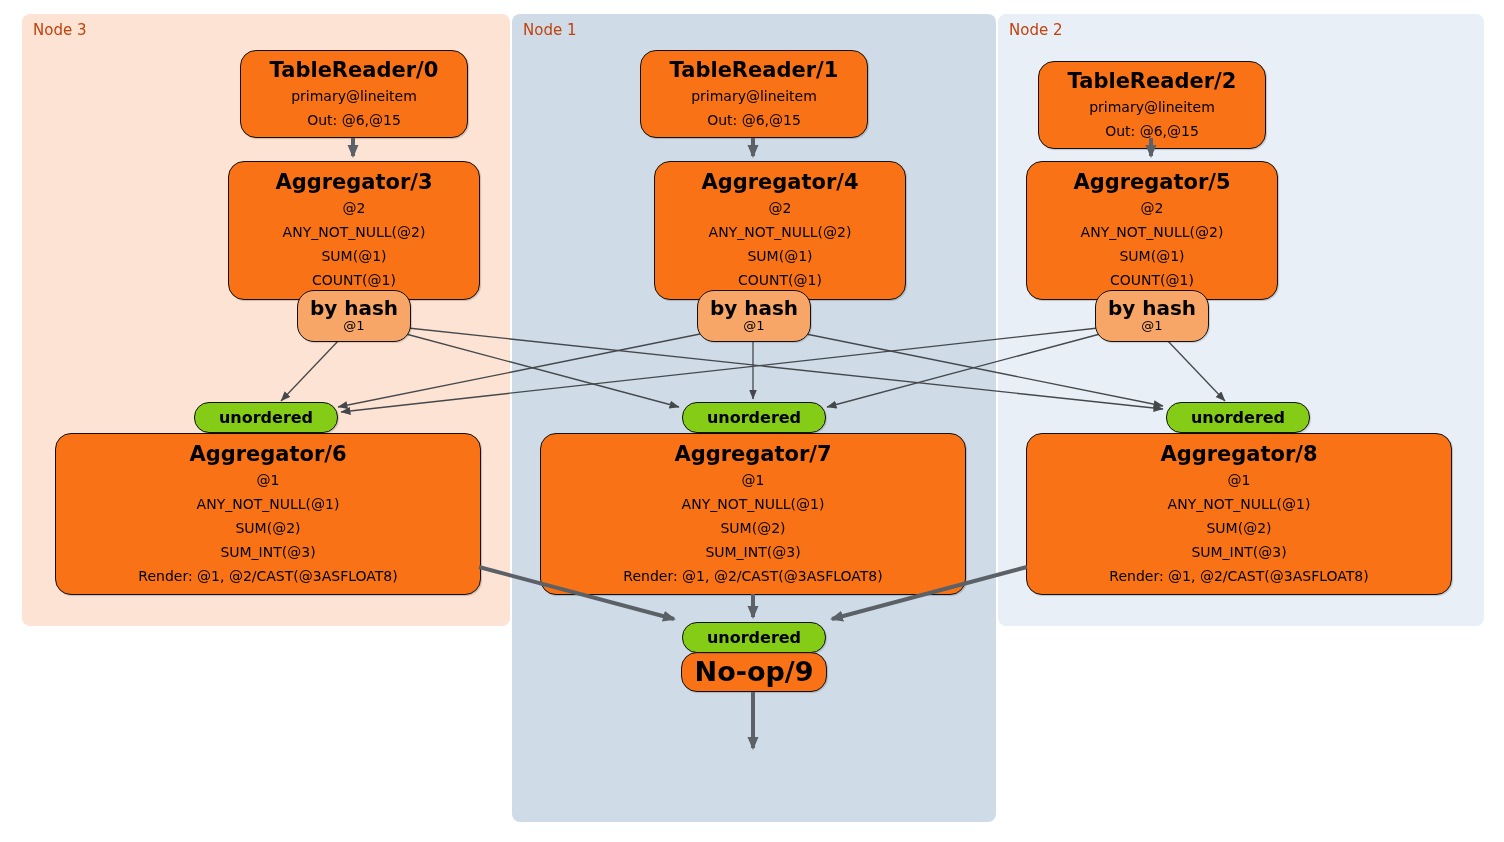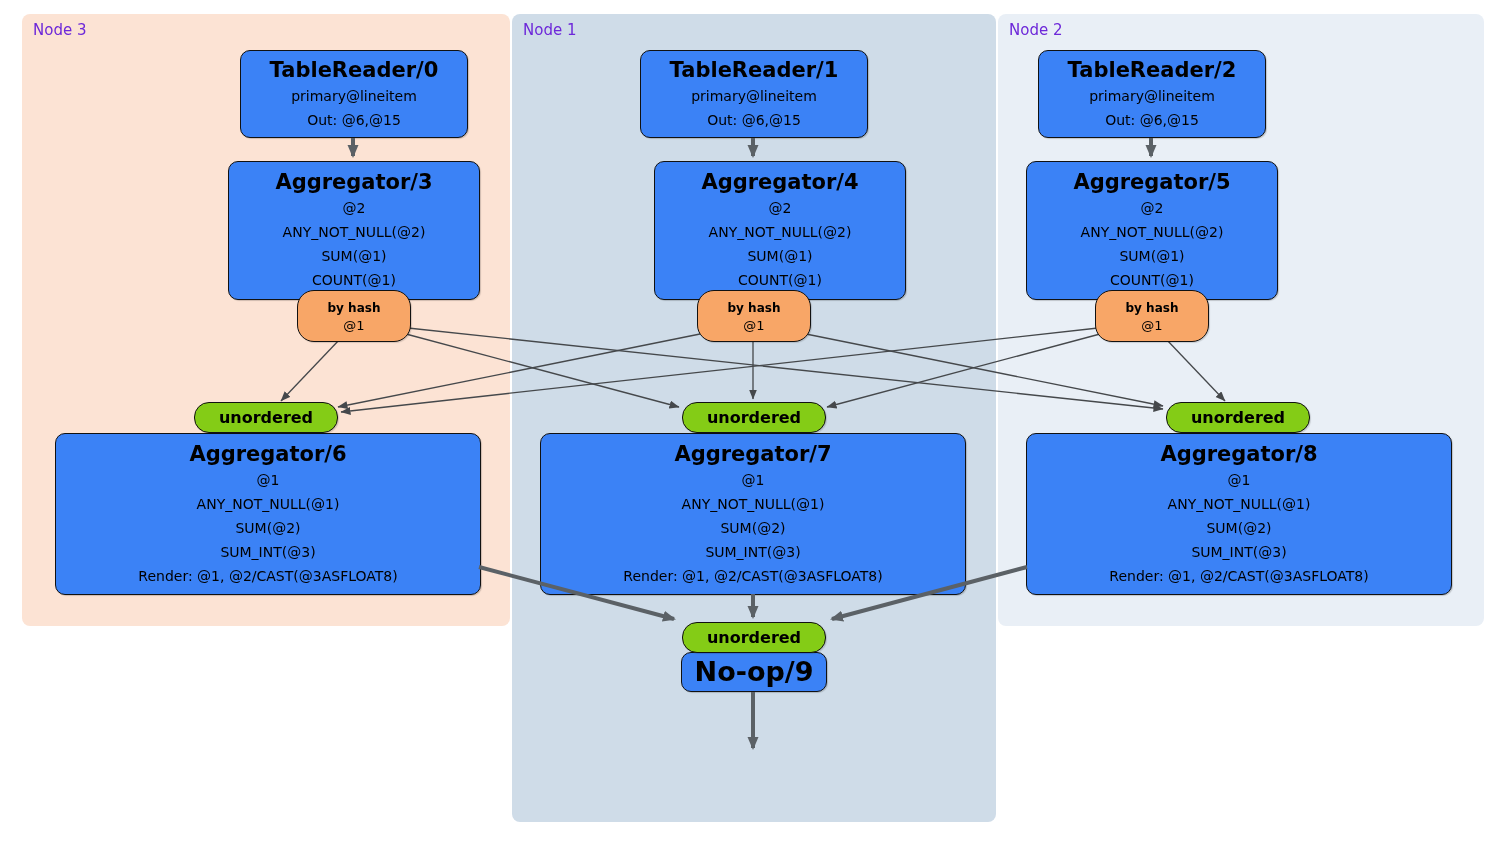--- a/index.html
+++ b/index.html
@@ -1,48 +1,48 @@
 <!DOCTYPE html>
 <html><head>
 <meta charset="utf-8">
 <style>
   html,body { margin:0; padding:0; background:#ffffff; }
   body { font-family:"DejaVu Sans","Liberation Sans",sans-serif; color:#000; }
   #stage { position:relative; width:1504px; height:842px; background:#ffffff; overflow:hidden; }
 
   .region { position:absolute; border-radius:8px; }
-  .region-label { position:absolute; top:7px; left:11px; font-size:15px; color:#6d28d9; }
+  .region-label { position:absolute; top:7px; left:11px; font-size:15px; color:#c2410c; }
   #region-node3 { left:22px;  top:14px; width:488px; height:612px; background:#fce3d4; }
   #region-node1 { left:512px; top:14px; width:484px; height:808px; background:#cfdce8; }
   #region-node2 { left:998px; top:14px; width:486px; height:612px; background:#e9eff6; }
 
   svg.edges { position:absolute; left:0; top:0; width:1504px; height:842px; pointer-events:none; }
   #edges-thin  { z-index:2; }
   #edges-thick { z-index:4; }
   .region { z-index:1; }
   .pbox   { z-index:3; }
   .pill   { z-index:5; }
 
   .pbox {
-    position:absolute; background:#3b82f6; border:1.5px solid #111;
-    border-radius:10px; display:flex; flex-direction:column;
+    position:absolute; background:#f97316; border:1.5px solid #111;
+    border-radius:16px; display:flex; flex-direction:column;
     align-items:center; justify-content:center; text-align:center;
     box-shadow:1px 1px 1px rgba(0,0,0,0.18);
   }
   .ptitle { font-weight:bold; font-size:21px; line-height:27px; white-space:nowrap; }
   .pline  { font-size:14px; line-height:24px; white-space:nowrap; }
   .ptitle-big { font-weight:bold; font-size:27px; line-height:28px; white-space:nowrap; }
 
   .pill {
     position:absolute; border:1.5px solid #111; display:flex; flex-direction:column;
     align-items:center; justify-content:center; text-align:center;
     box-shadow:1px 1px 1px rgba(0,0,0,0.15);
   }
   .router { width:112px; height:50px; border-radius:17px; background:#f8a667; }
-  .router-label { font-weight:bold; font-size:12px; line-height:20px; }
+  .router-label { font-weight:bold; font-size:20px; line-height:20px; }
   .router-sub   { font-size:13px; line-height:16px; }
   .sync { width:142px; height:29px; border-radius:15px; background:#84cc16; }
   .sync-label { font-weight:bold; font-size:16px; line-height:18px; }
 </style>
 </head>
 <body>
 
 <div id="stage">
 
   <div class="region" id="region-node3">
@@ -77,21 +77,21 @@
   <div class="pbox" style="left:240px;top:50px;width:226px;height:86px">
     <div class="ptitle">TableReader/0</div>
     <div class="pline">primary@lineitem</div>
     <div class="pline">Out: @6,@15</div>
   </div>
   <div class="pbox" style="left:640px;top:50px;width:226px;height:86px">
     <div class="ptitle">TableReader/1</div>
     <div class="pline">primary@lineitem</div>
     <div class="pline">Out: @6,@15</div>
   </div>
-  <div class="pbox" style="left:1038px;top:50px;width:226px;height:86px">
+  <div class="pbox" style="left:1038px;top:61px;width:226px;height:86px">
     <div class="ptitle">TableReader/2</div>
     <div class="pline">primary@lineitem</div>
     <div class="pline">Out: @6,@15</div>
   </div>
 
   <div class="pbox" style="left:228px;top:161px;width:250px;height:137px">
     <div class="ptitle">Aggregator/3</div>
     <div class="pline">@2</div>
     <div class="pline">ANY_NOT_NULL(@2)</div>
     <div class="pline">SUM(@1)</div>

